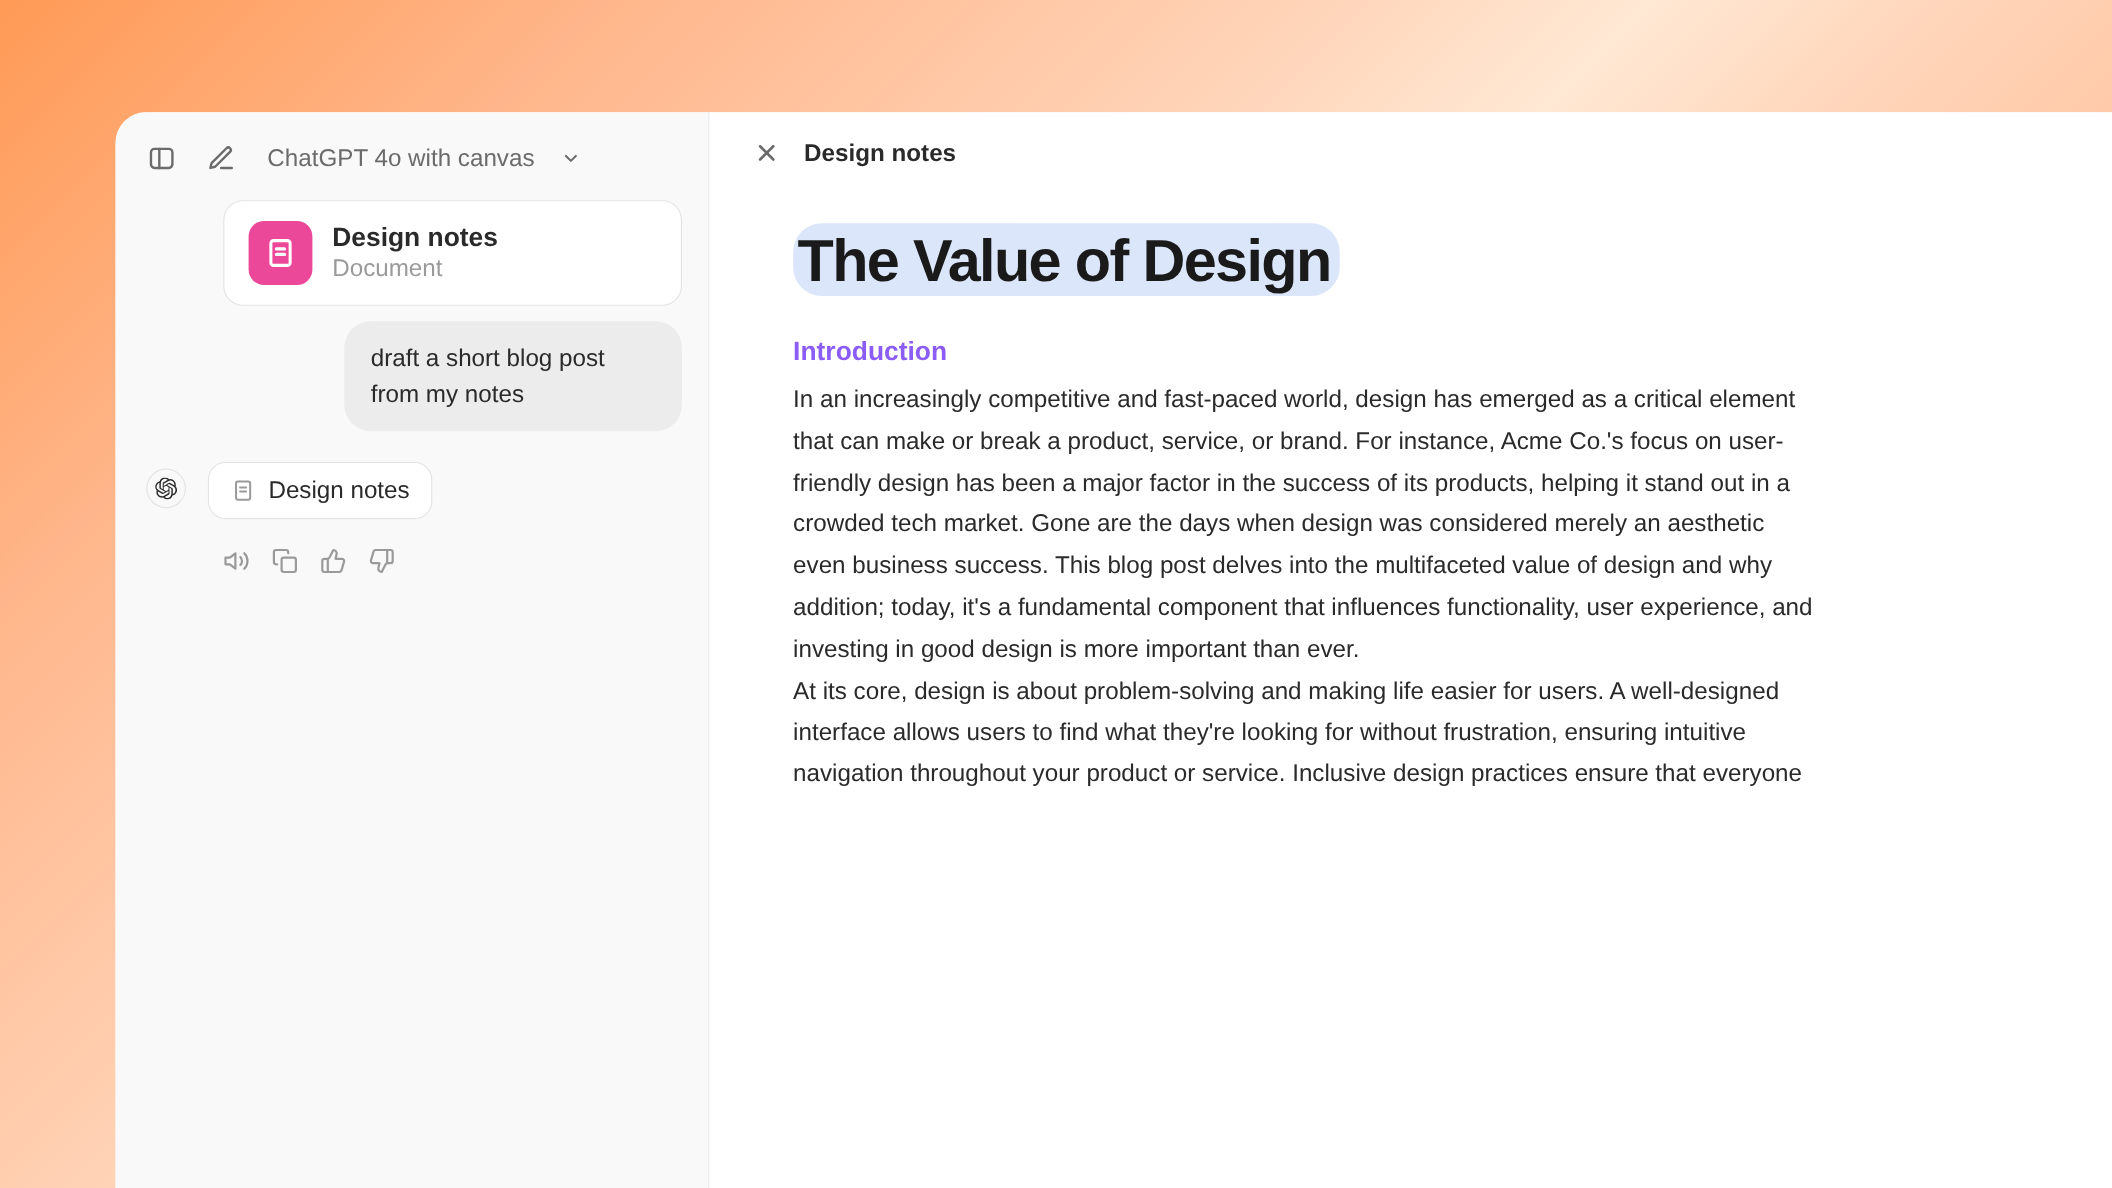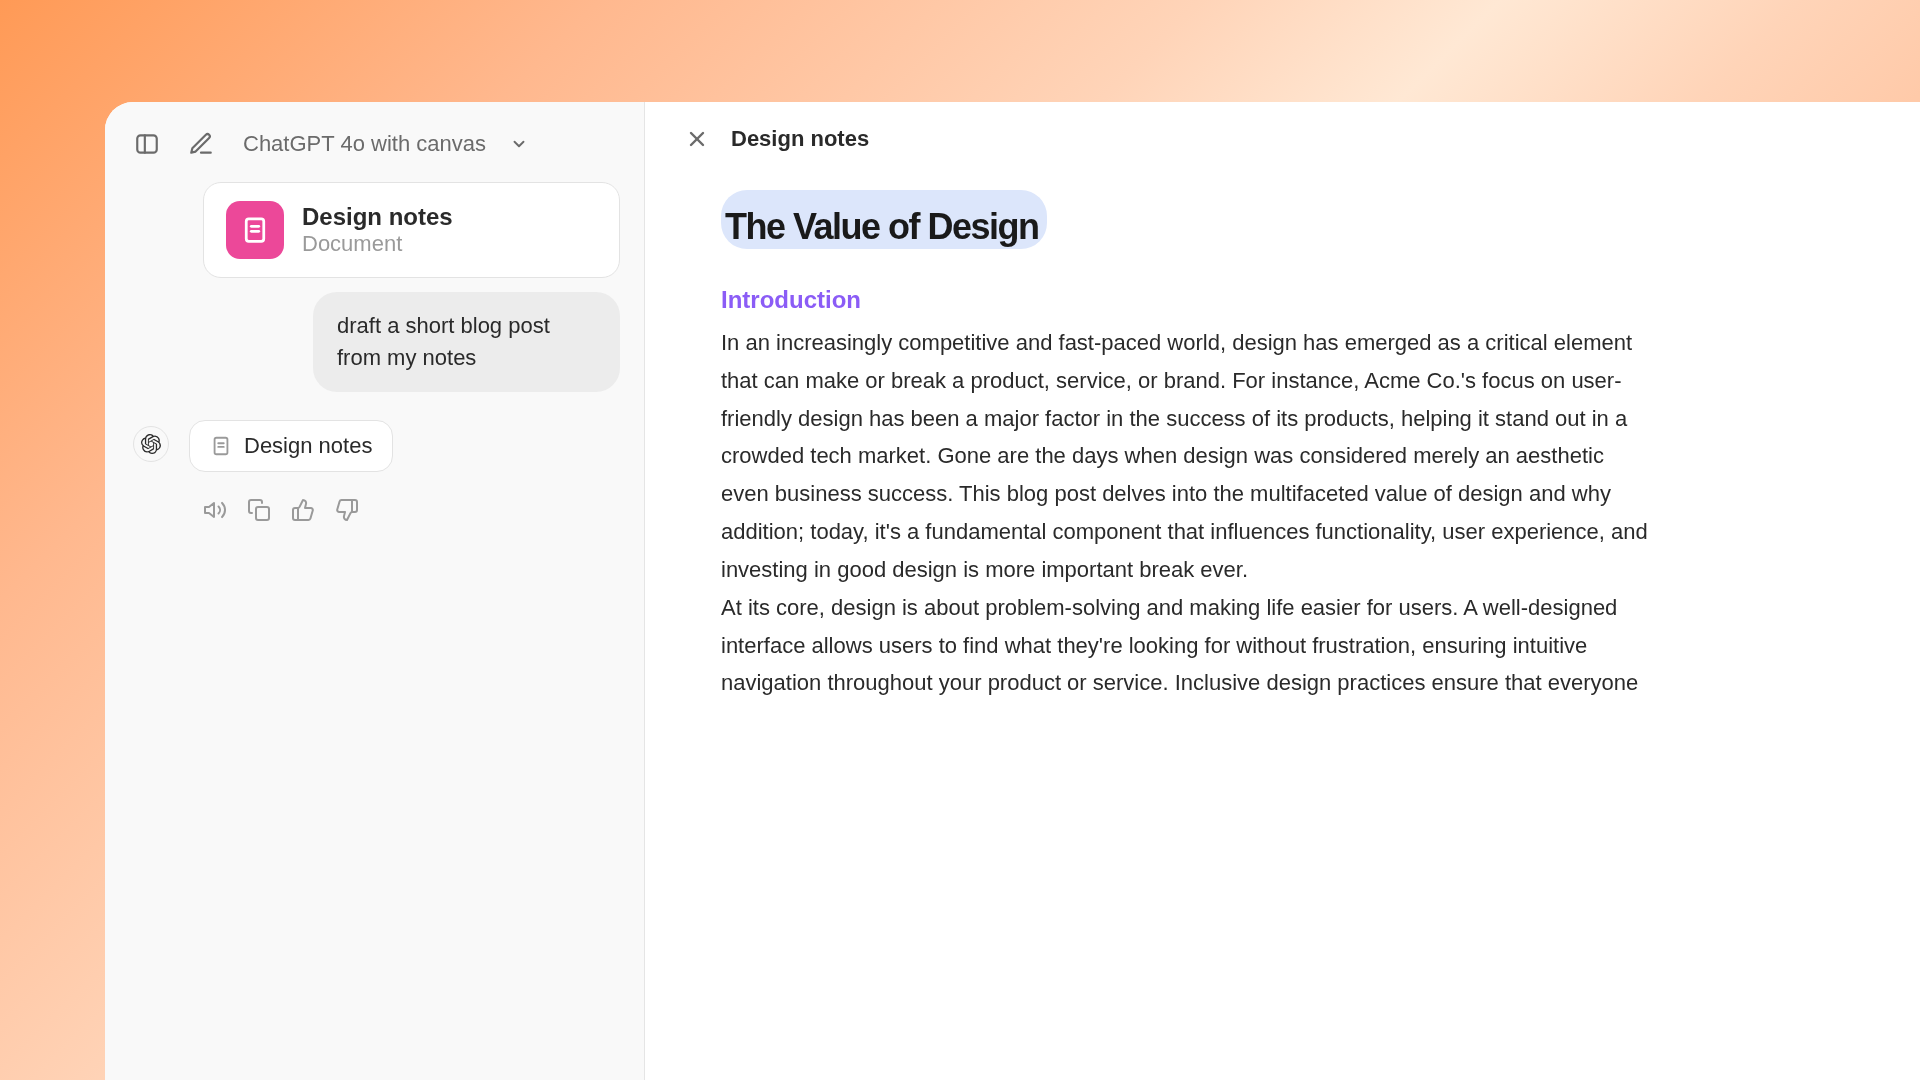--- a/index.html
+++ b/index.html
@@ -148,27 +148,27 @@
     }
     .close-btn {
       color: #6b6b6b;
       cursor: pointer;
       display: flex;
     }
     .doc-content {
       padding: 30px 0 40px 76px;
     }
     .doc-title {
-      font-size: 36px;
+      font-size: 54px;
       font-weight: 800;
       letter-spacing: -1.5px;
       color: #1a1a1a;
       display: inline;
       background: #dce6fb;
-      padding: 16px 8px 2px 4px;
+      padding: 4px 8px 2px 4px;
       border-radius: 26px;
     }
     .doc-section-head {
       font-size: 24px;
       font-weight: 700;
       color: #8b5cf6;
       margin-top: 38px;
       margin-bottom: 10px;
     }
     .doc-para {
@@ -313,21 +313,21 @@
       <span class="doc-title">The Value of Design</span>
 
       <div class="doc-section-head">Introduction</div>
       <div>
         <div class="doc-para">In an increasingly competitive and fast-paced world, design has emerged as a critical element</div>
         <div class="doc-para">that can make or break a product, service, or brand. For instance, Acme Co.'s focus on user-</div>
         <div class="doc-para">friendly design has been a major factor in the success of its products, helping it stand out in a</div>
         <div class="doc-para">crowded tech market. Gone are the days when design was considered merely an aesthetic</div>
         <div class="doc-para">even business success. This blog post delves into the multifaceted value of design and why</div>
         <div class="doc-para">addition; today, it's a fundamental component that influences functionality, user experience, and</div>
-        <div class="doc-para">investing in good design is more important break ever.</div>
+        <div class="doc-para">investing in good design is more important than ever.</div>
       </div>
 
       <div>
         <div class="doc-para">At its core, design is about problem-solving and making life easier for users. A well-designed</div>
         <div class="doc-para">interface allows users to find what they're looking for without frustration, ensuring intuitive</div>
         <div class="doc-para">navigation throughout your product or service. Inclusive design practices ensure that everyone</div>
       </div>
     </div>
 
   </div>

